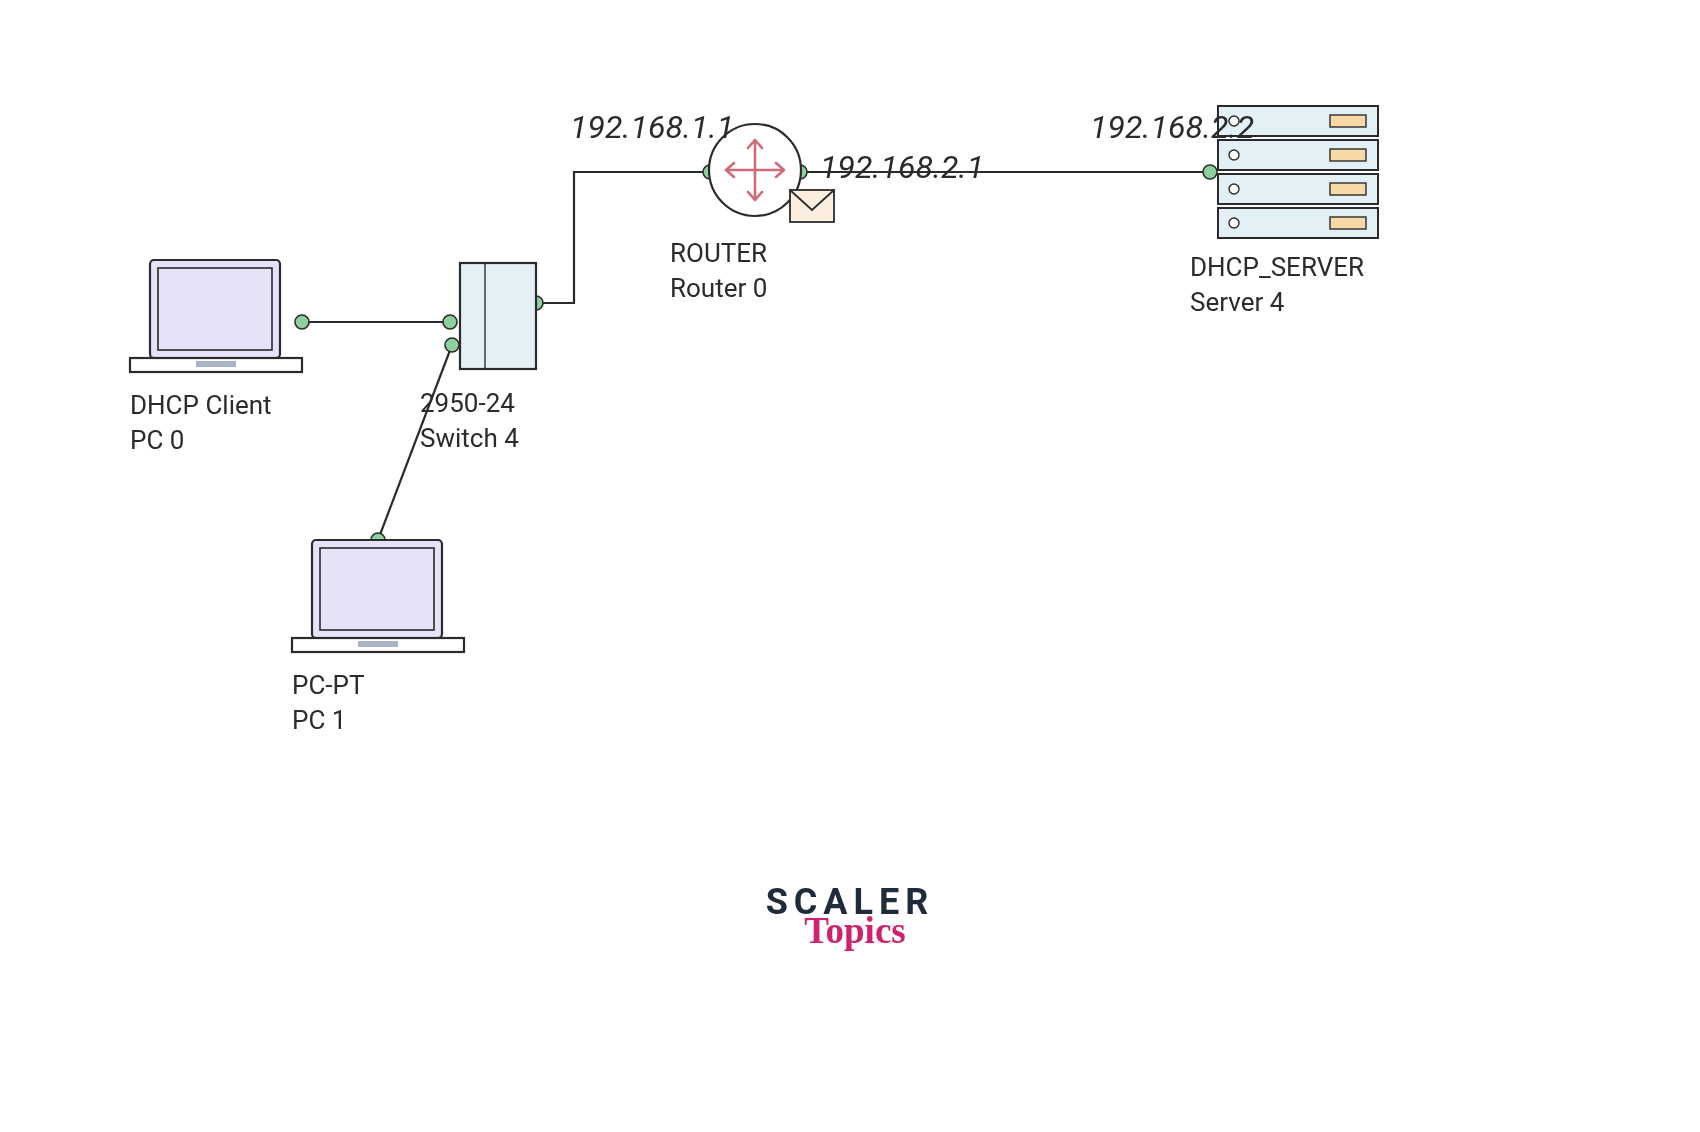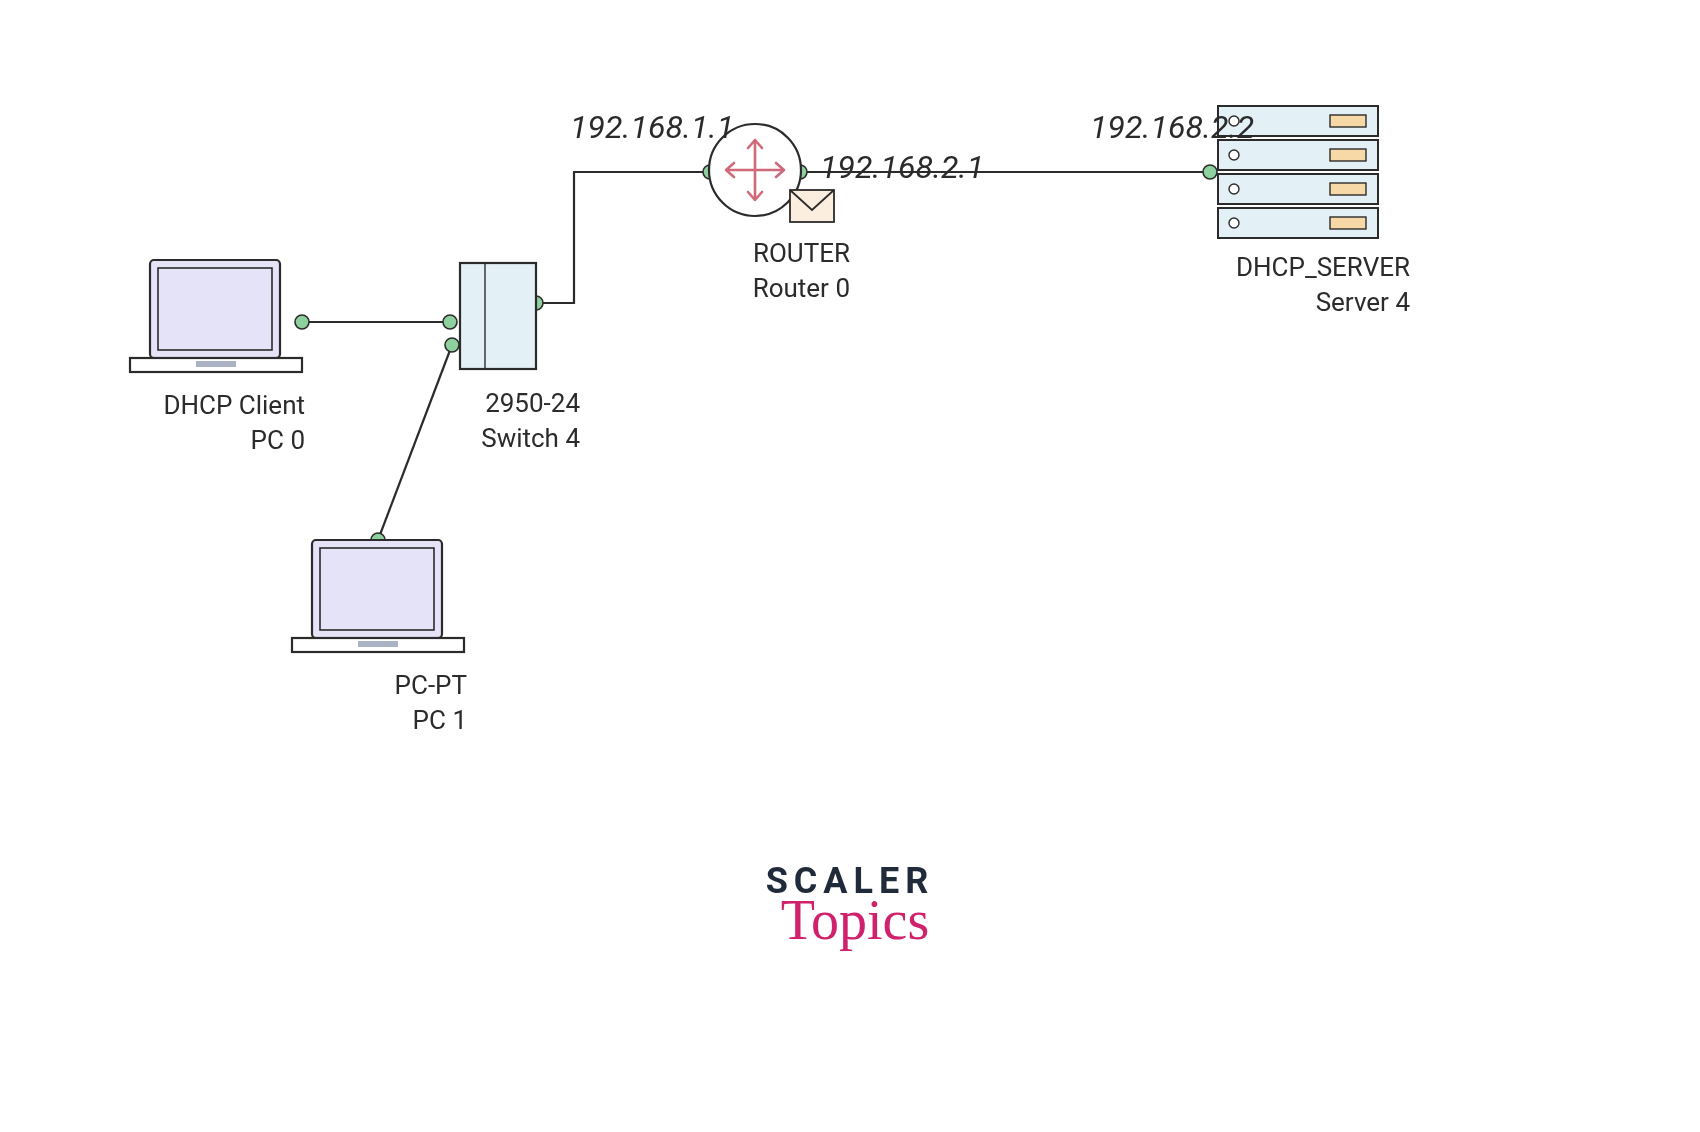--- a/index.html
+++ b/index.html
@@ -16,21 +16,21 @@
     inset: 0;
   }
   svg.net {
     position: absolute;
     inset: 0;
     width: 1700px;
     height: 1132px;
   }
   .label {
     position: absolute;
-    text-align: right;
+    text-align: left;
     font-size: 26px;
     line-height: 1.35;
     color: #2b2b2b;
     white-space: nowrap;
   }
   .ip {
     position: absolute;
     font-style: italic;
     font-size: 32px;
     color: #2b2b2b;
@@ -44,24 +44,24 @@
     text-align: center;
   }
   .logo .scaler {
     font-weight: 700;
     font-size: 36px;
     letter-spacing: 6px;
     color: #1f2b3a;
   }
   .logo .topics {
     font-family: "Brush Script MT", "Segoe Script", cursive;
-    font-size: 56px;
+    font-size: 37px;
     color: #d0226c;
     margin-top: -14px;
-    font-weight: normal;
+    font-weight: bold;
     margin-left: 10px;
   }
 </style>
 </head>
 <body>
 
 <div class="canvas">
 
 <svg class="net" viewBox="0 0 1700 1132">
 

